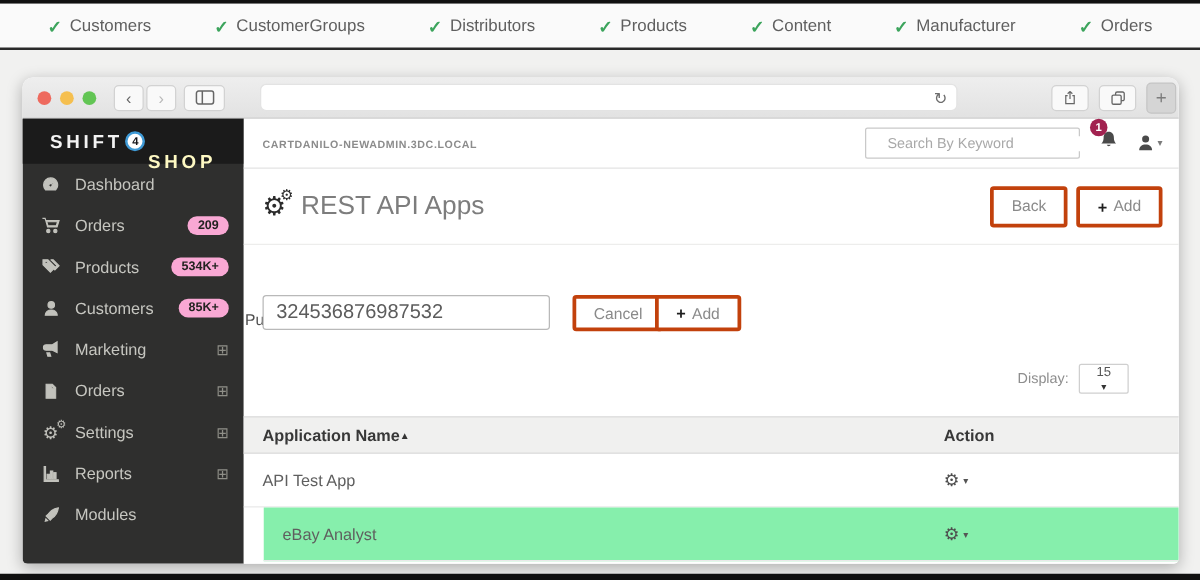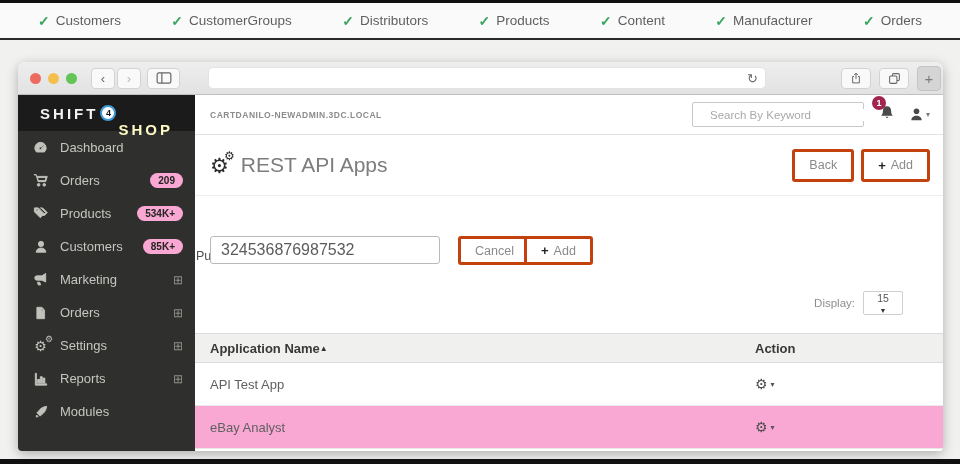--- a/index.html
+++ b/index.html
@@ -89,21 +89,21 @@
     align-items:center; justify-content:space-between; padding:0 5px; font-size:10.5px; color:#555; cursor:pointer;flex-direction:column; }
   .page-size-select .sel-caret { font-size:7px; color:#333; }
 
   .apps-table { position:absolute; top:238px; left:0; right:0; }
   .t-head { height:30px; background:#f0f0ef; border-top:1px solid #dcdcdc; border-bottom:1px solid #dcdcdc;
     display:flex; align-items:center; font-size:13px; font-weight:bold; color:#383838; }
   .col-name { flex:1; padding-left:15px; display:flex; align-items:center; gap:0; }
   .col-action { width:188px; }
   .sort-icon { font-size:8px; color:#333; }
   .t-row { height:43px; display:flex; align-items:center; font-size:13px; color:#5f5f5f; border-bottom:1px solid #e9e9e9; }
-  .t-row.alt { background:#f9a8d4; }
+  .t-row.alt { background:#86efac;margin-left:16px; }
   .action-gear { display:inline-flex; align-items:center; gap:3px; color:#4d4d4d; font-size:14px; cursor:pointer; }
   .action-gear .caret { font-size:8px; color:#555; }
 </style>
 </head>
 <body>
 
 <div class="stage">
   <div class="edge-top"></div>
 
   <div class="status-strip">

